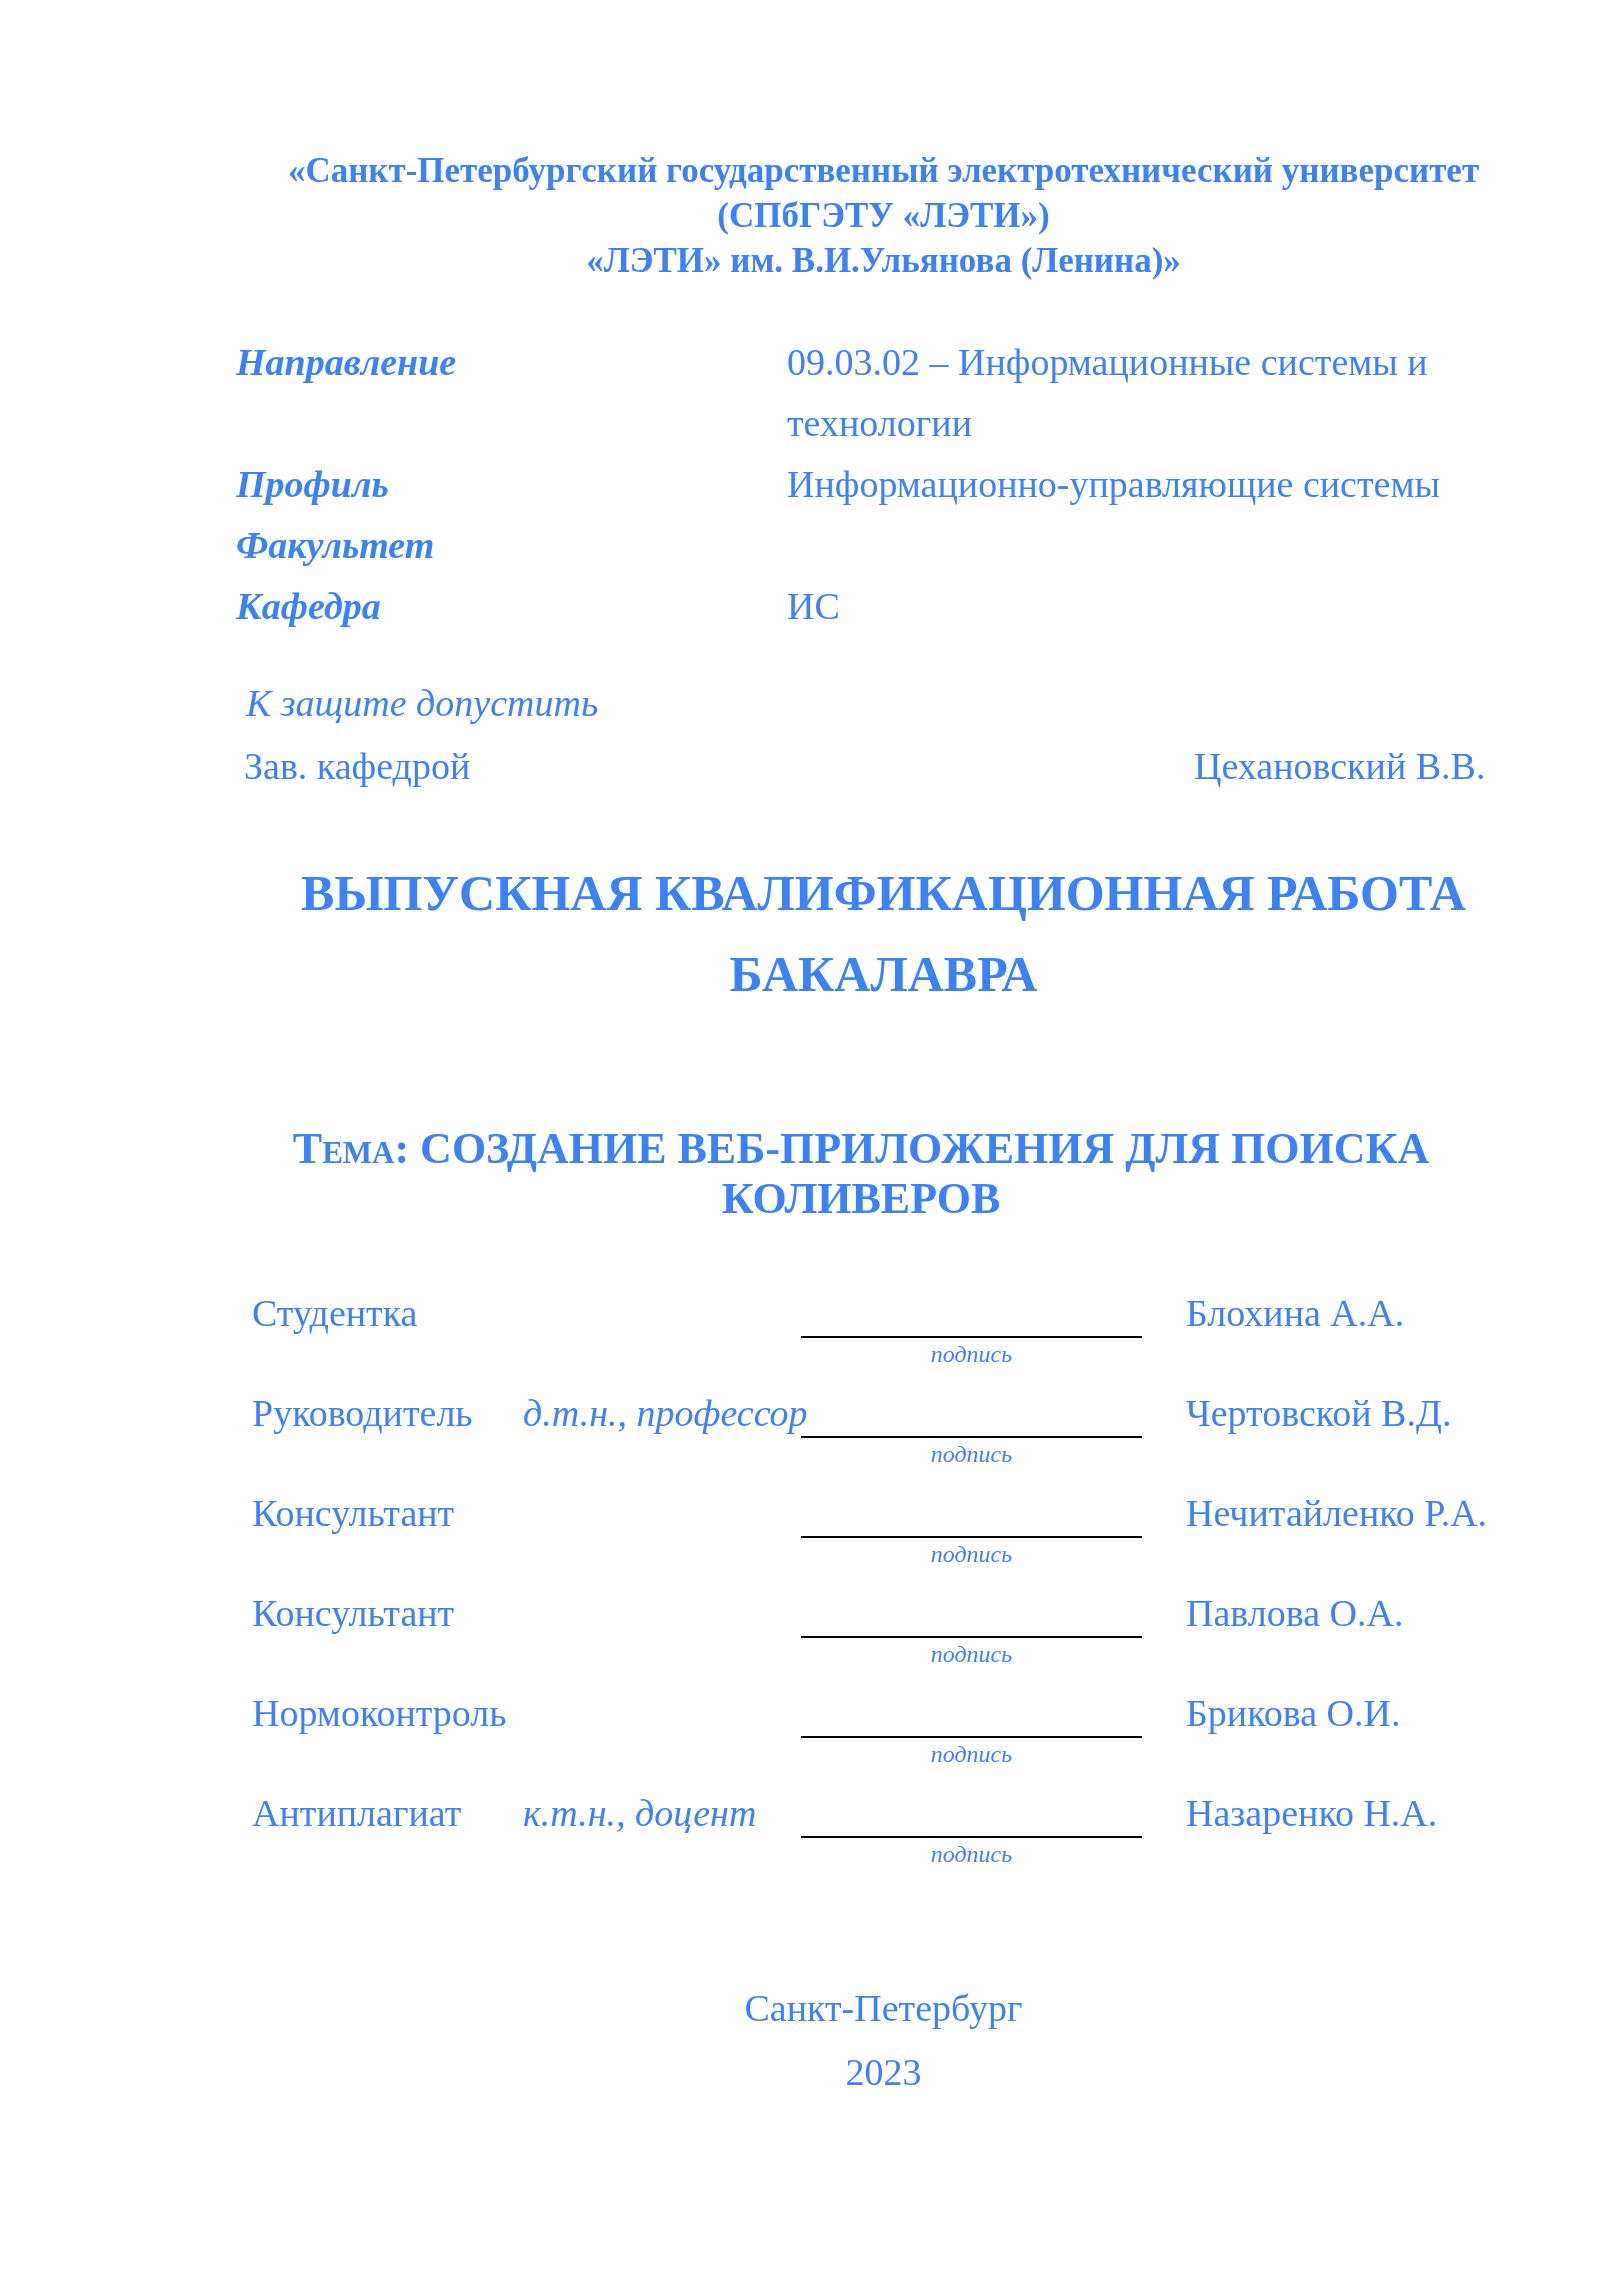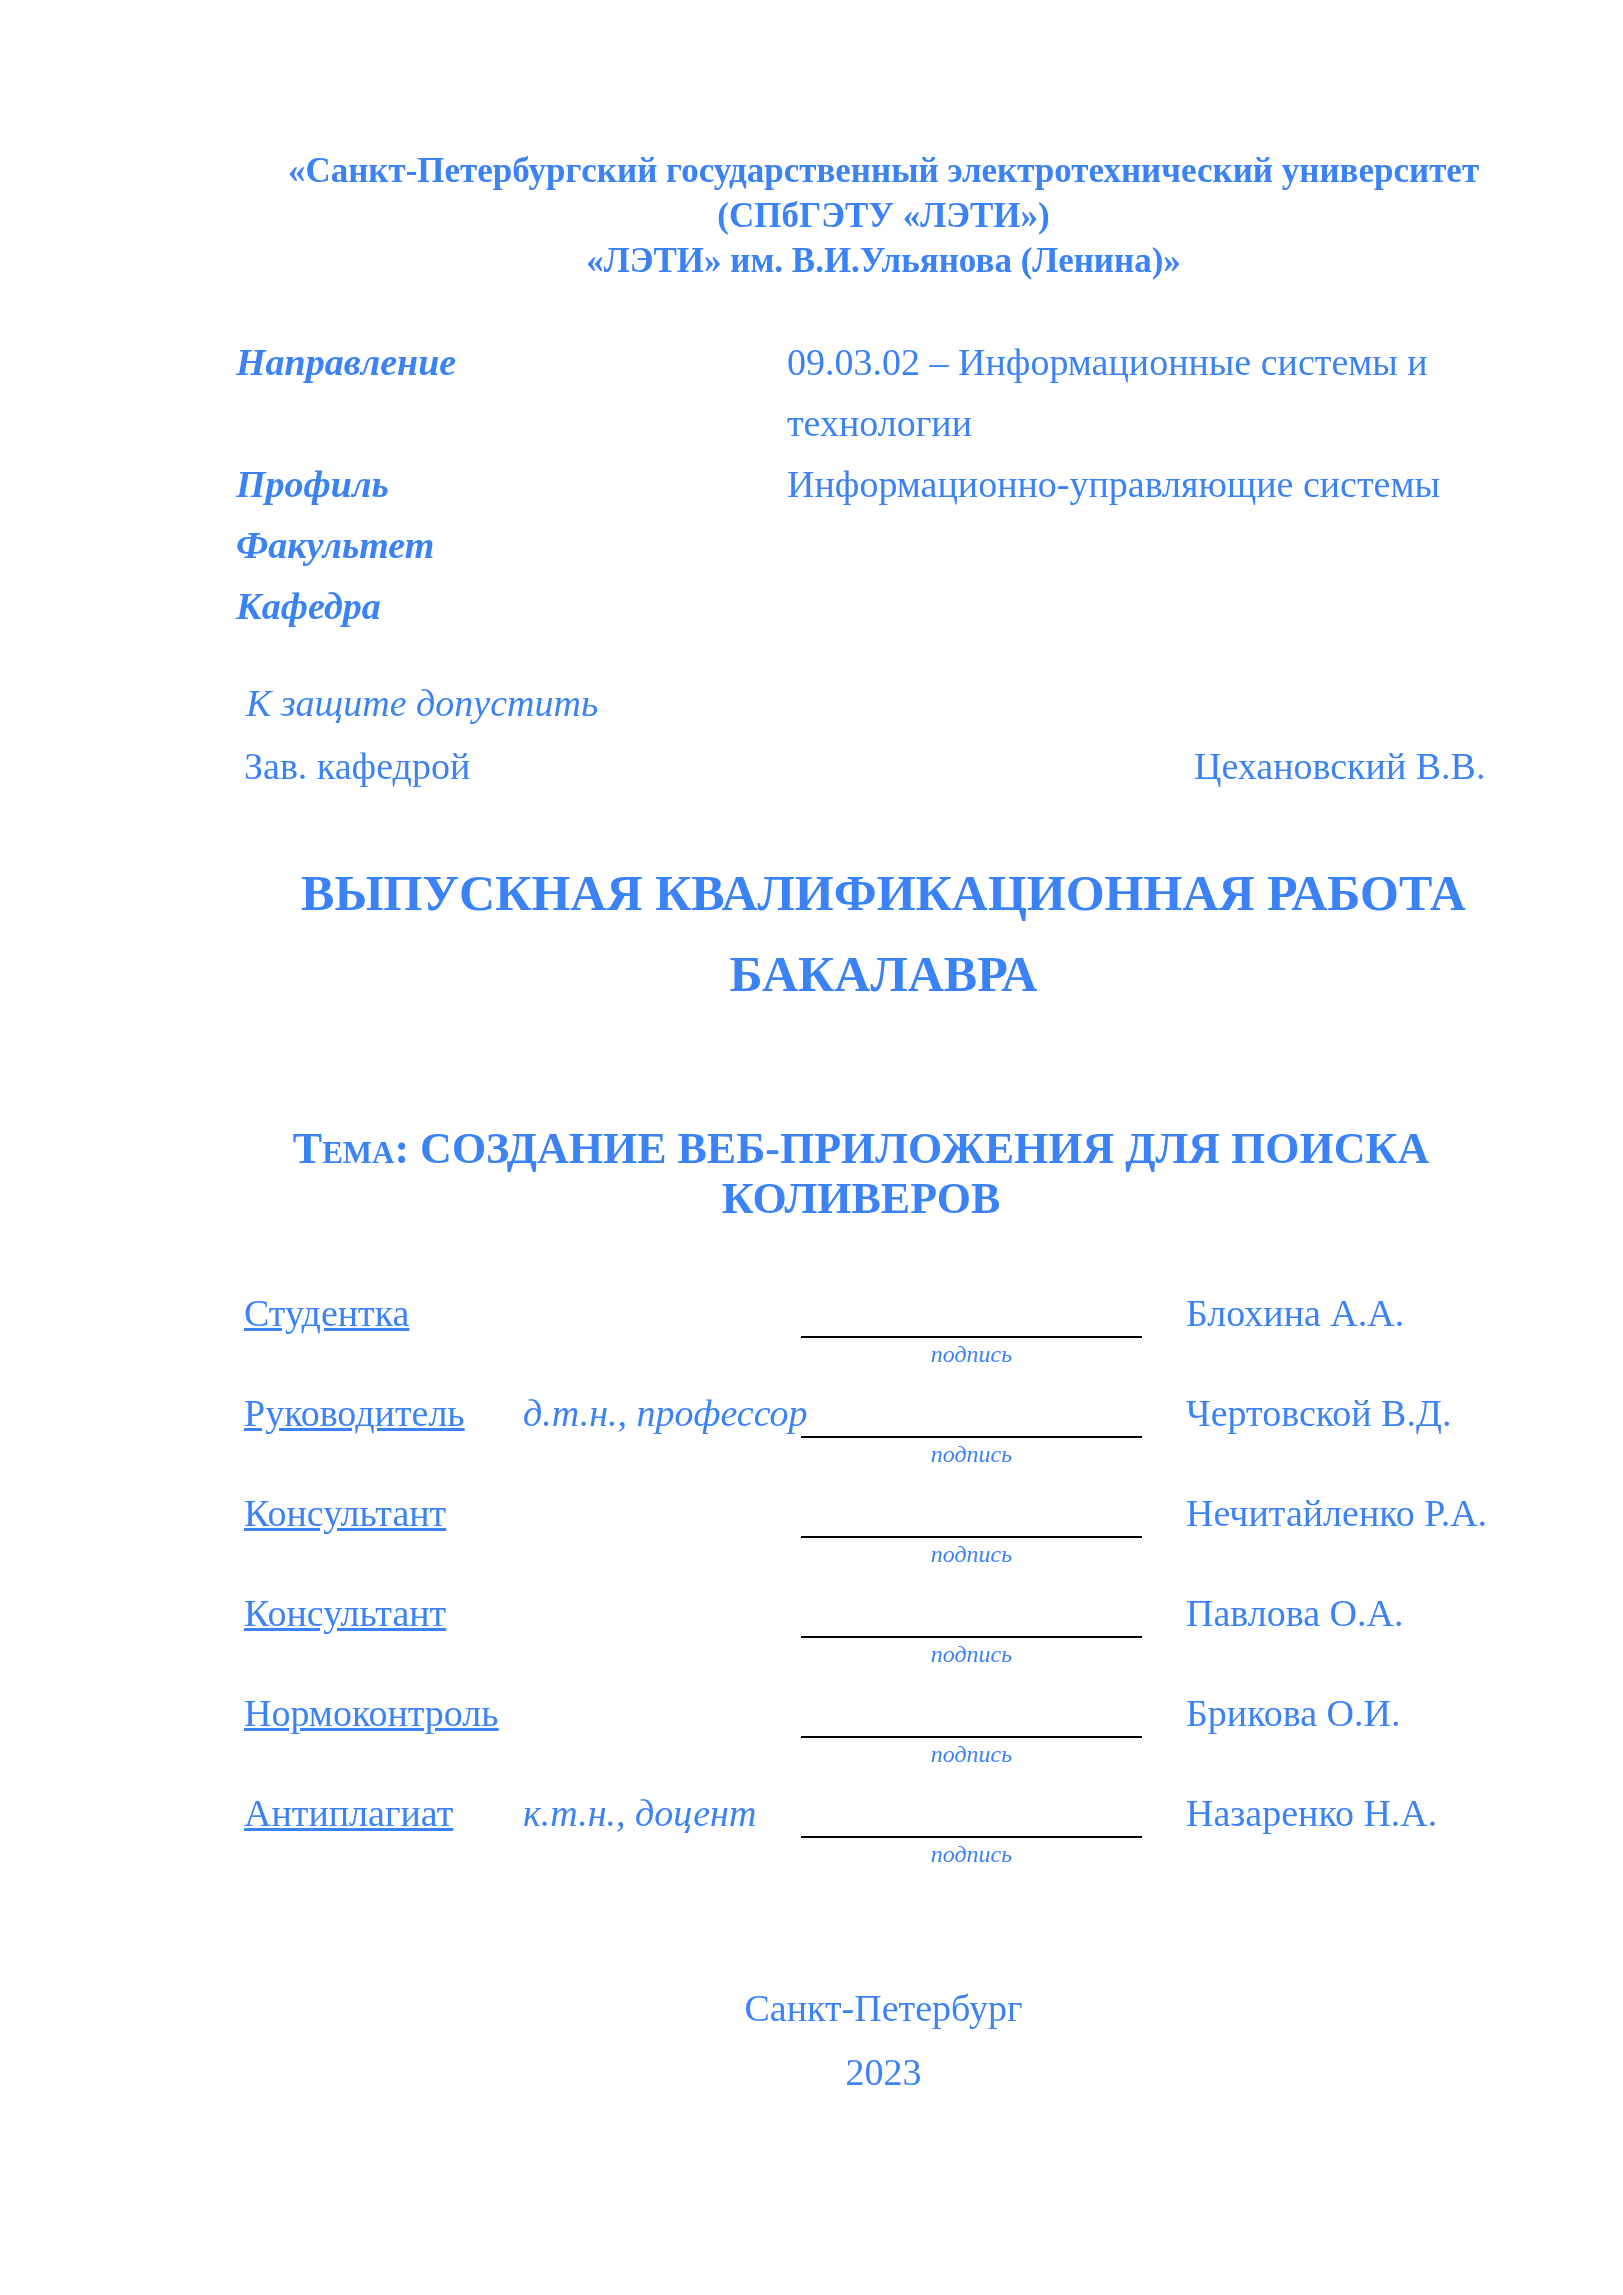--- a/index.html
+++ b/index.html
@@ -38,21 +38,21 @@
   }
   
   .theme{
     position:absolute;left:288px;top:1124px;width:1146px;
     text-align:center;font-weight:700;font-size:44px;line-height:50px;
   }
   .theme-label{font-variant:small-caps;}
   
   .sigs{position:absolute;left:236px;top:1291px;width:1350px;font-size:38px;}
   .sig-row{position:relative;height:100px;}
-  .sig-role{position:absolute;left:8px;top:0;white-space:nowrap;text-decoration:underline;}
+  .sig-role{position:absolute;left:16px;top:0;white-space:nowrap;}
   .sig-degree{position:absolute;left:287px;top:0;font-style:italic;white-space:nowrap;}
   .sig-blank{position:absolute;left:565px;top:0;width:341px;height:45px;border-bottom:2.4px solid #000;}
   .sig-caption{
     position:absolute;left:565px;top:50px;width:341px;
     text-align:center;font-style:italic;font-size:24px;line-height:1.1;
   }
   .sig-name{position:absolute;left:950px;top:0;white-space:nowrap;}
   
   .footer{
     position:absolute;left:236px;top:1976px;width:1295px;
@@ -77,20 +77,21 @@
     </div>
     <div class="meta-row">
       <div class="meta-label">Профиль</div>
       <div class="meta-value">Информационно-управляющие системы</div>
     </div>
     <div class="meta-row">
       <div class="meta-label">Факультет</div>
     </div>
     <div class="meta-row">
       <div class="meta-label">Кафедра</div>
+      <div class="meta-value">ИС</div>
     </div>
   </section>
 
   <div class="admit">К защите допустить</div>
 
   <div class="approve">
     <span class="approve-role">Зав. кафедрой</span>
     <span class="approve-name">Цехановский В.В.</span>
   </div>
 

